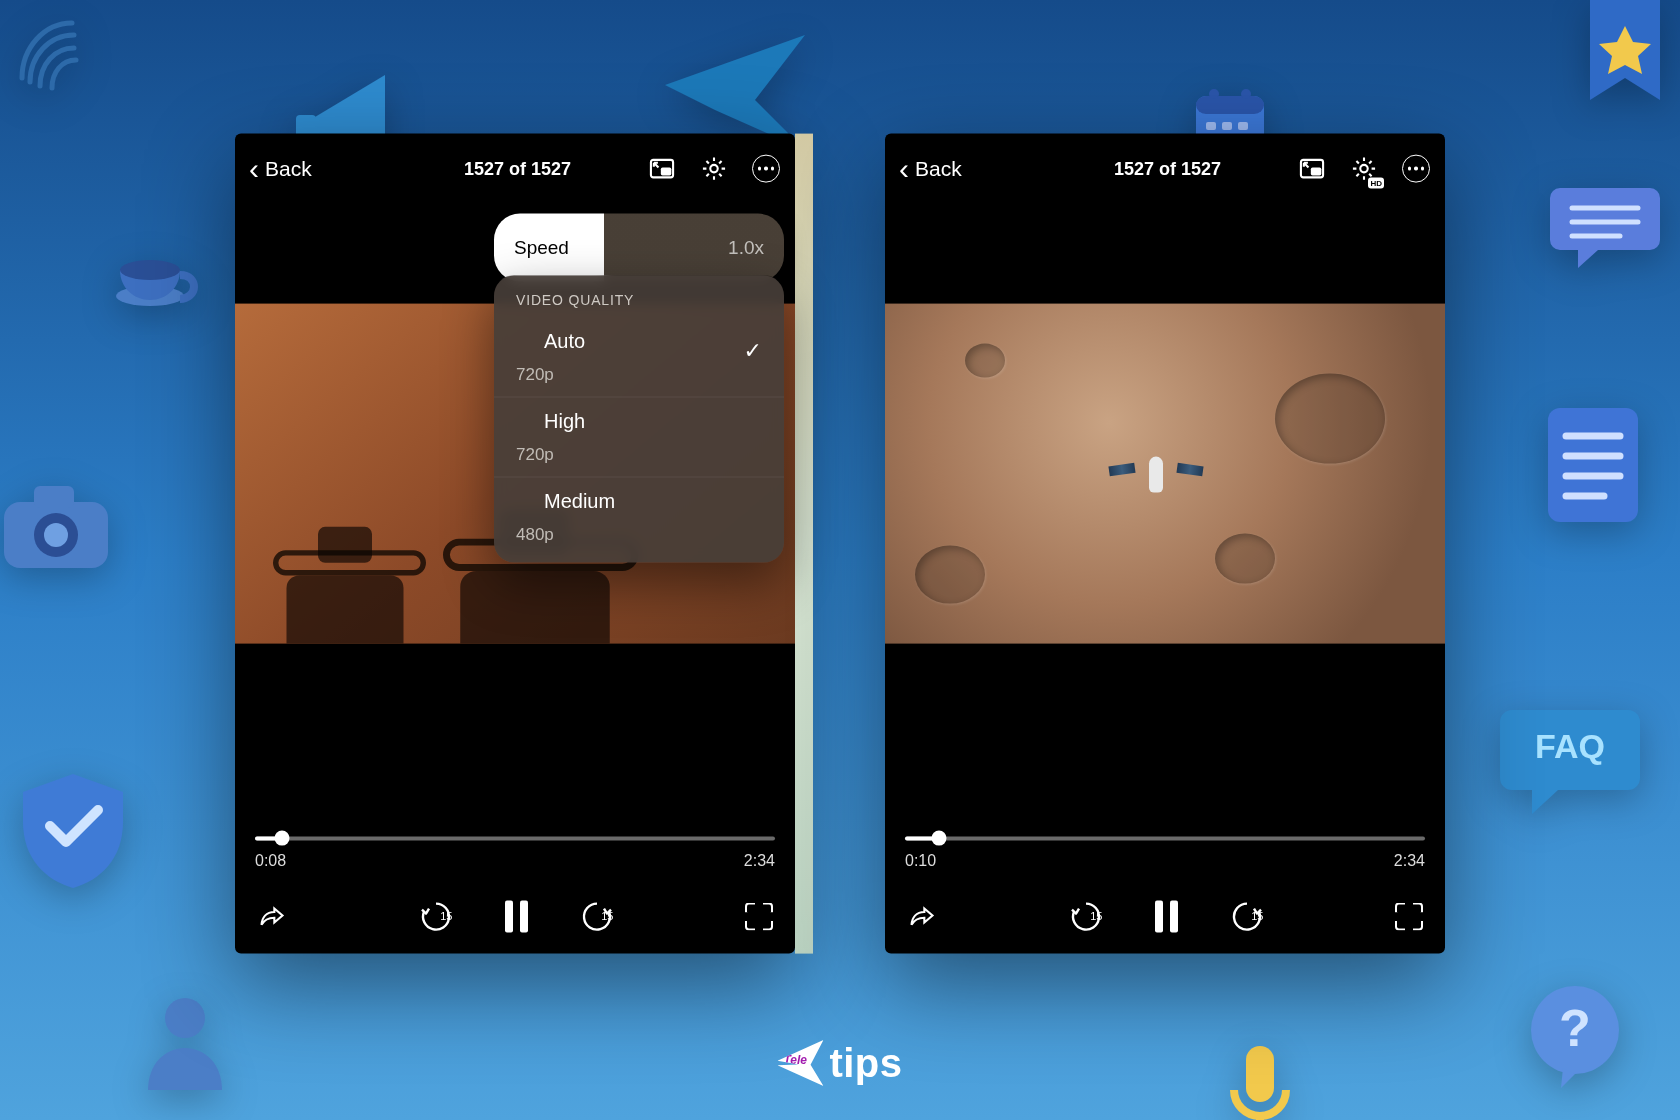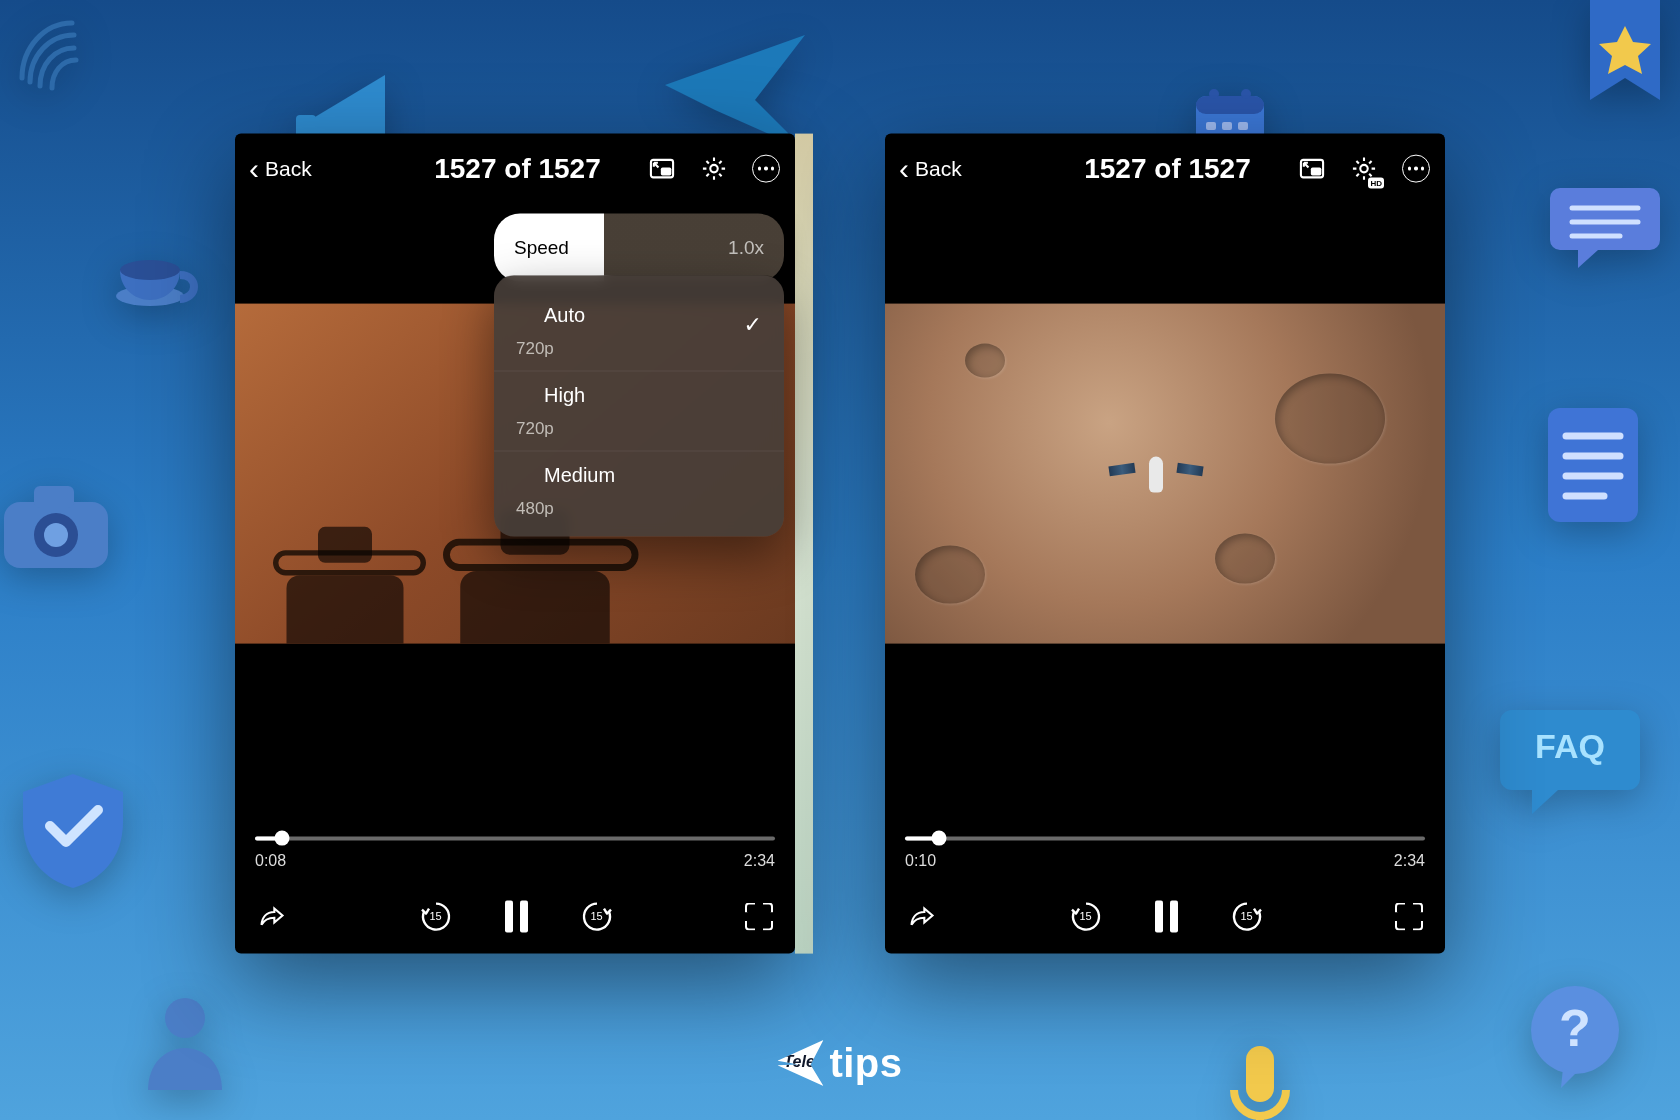--- a/index.html
+++ b/index.html
@@ -39,21 +39,21 @@
   }
   .topbar {
     height: 70px;
     display: flex;
     align-items: center;
     padding: 0 14px;
     font-size: 21px;
   }
   .back-group { display: flex; align-items: center; gap: 6px; cursor: pointer; }
   .chev { font-size: 30px; line-height: 1; }
-  .counter { position: absolute; left: 5px; right: 0; text-align: center; font-weight: 600; font-size: 28px; }
+  .counter { position: absolute; left: 5px; right: 0; text-align: center; font-weight: 600; font-size: 18px; }
   .top-right { margin-left: auto; display: flex; align-items: center; gap: 22px; }
   .iconbtn { width: 30px; height: 30px; display:flex; align-items:center; justify-content:center; cursor:pointer; }
   .iconbtn svg { width: 28px; height: 28px; stroke:#fff; fill:none; stroke-width:1.8; }
   .more-dots { width:28px; height:28px; border:1.8px solid #fff; border-radius:50%; display:flex; align-items:center; justify-content:center; gap:3px; }
   .more-dots span { width:3.5px; height:3.5px; background:#fff; border-radius:50%; }
   .hd-badge { position: absolute; bottom:-5px; right:-5px; font-size:8px; background:#fff; color:#000; border-radius:3px; padding:1px 2px; font-weight:700; }
 
   .video-area {
     position: absolute;
     left: 0; right: 0;
@@ -139,21 +139,21 @@
   .seek .track { position:absolute; top:9px; left:0; right:0; height:3.5px; background:#6a6a6a; border-radius:3px;}
   .seek .prog  { position:absolute; top:9px; left:0; height:3.5px; background:#fff; border-radius:3px;}
   .seek .thumb { position:absolute; top:3px; width:15px; height:15px; background:#fff; border-radius:50%; transform:translateX(-50%);}
   .times { display:flex; justify-content:space-between; font-size:16px; color:#ddd; margin-bottom:30px;}
   .ctrl-row { display:flex; align-items:center; justify-content:space-between; padding:0 2px ;}
   .ctrl-mid { display:flex; align-items:center; gap:52px; }
   .pause { display:flex; gap:7px; }
   .pause span { width:8px; height:32px; background:#fff; border-radius:2px;}
   .skip { position:relative; width:34px; height:34px;}
   .skip svg{width:34px;height:34px;}
-  .skip .num{position:absolute; left:0; right:0; top:10px; text-align:center; font-size:11px; color:#fff;}
+  .skip .num{position:absolute; left:0; right:0; top:10px; text-align:right; font-size:11px; color:#fff;}
   .full { width:28px; height:28px; position:relative;}
   .full i{position:absolute; width:10px; height:10px; border:2.5px solid #fff;}
   .full .a{top:0;left:0;border-right:none;border-bottom:none;border-radius:4px 0 0 0;}
   .full .b{top:0;right:0;border-left:none;border-bottom:none;border-radius:0 4px 0 0;}
   .full .c{bottom:0;left:0;border-right:none;border-top:none;border-radius:0 0 0 4px;}
   .full .d{bottom:0;right:0;border-left:none;border-top:none;border-radius:0 0 4px 0;}
 
   
   .logo {
     position: absolute;
@@ -163,21 +163,21 @@
     align-items: center;
     gap: 6px;
     color: #fff;
   }
   .logo .plane {
     width: 46px; height: 46px;
     background:#fff;
     clip-path: polygon(0% 45%, 100% 0%, 72% 54%, 100% 100%, 0% 55%, 46% 53%);
     position:relative;
   }
-  .logo .tele { position:absolute; left:6px; top:13px; font-size:16px; font-weight:700; color:#0f172a; font-style:italic;}
+  .logo .tele { position:absolute; left:6px; top:13px; font-size:12px; font-weight:700; color:#a21caf; font-style:italic;}
   .logo .tips { font-size:40px; font-weight:700; letter-spacing:.5px;}
 
   
   .dec { position:absolute; filter: drop-shadow(0 10px 18px rgba(0,0,0,.25)); }
   .dec svg { display:block; }
 </style>
 </head>
 <body>
 
 <div class="dec" style="left:10px; top:8px">
@@ -342,20 +342,21 @@
         </div>
     </div>
 
     <div class="speed-pill">
       <span>Speed</span>
       <span class="handle-gap"></span>
       <span class="val">1.0x</span>
     </div>
 
     <div class="quality-panel">
+      <div class="hdr">VIDEO QUALITY</div>
       <div class="q-item">
         <div class="lbl">Auto</div>
         <div class="sub">720p</div>
         <div class="check">✓</div>
       </div>
       <div class="q-item">
         <div class="lbl">High</div>
         <div class="sub">720p</div>
       </div>
       <div class="q-item">

